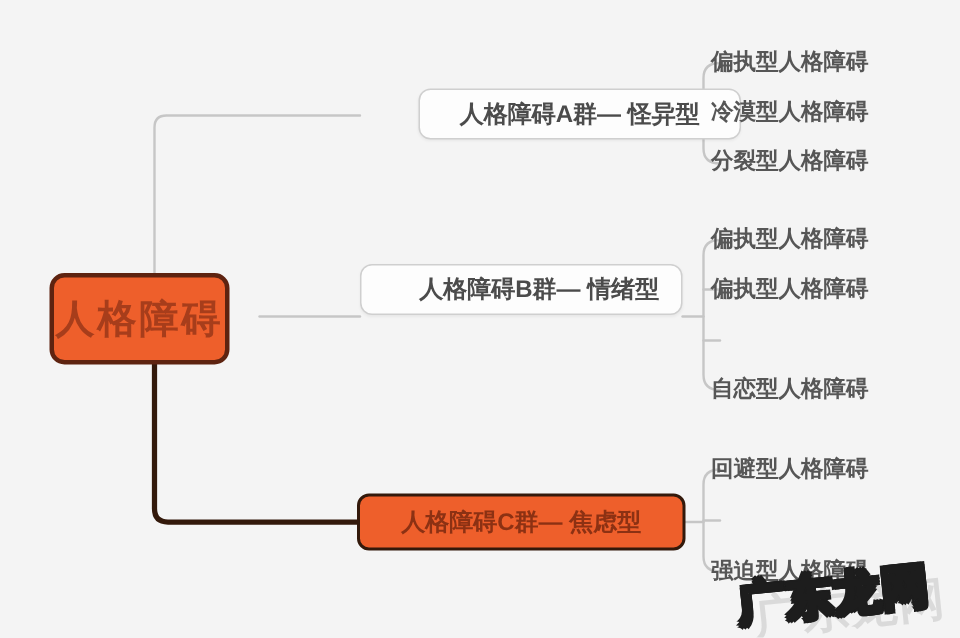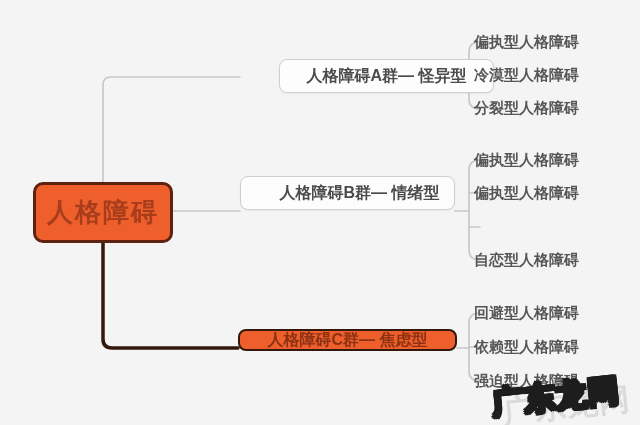--- a/index.html
+++ b/index.html
@@ -9,40 +9,40 @@
     font-family:"Liberation Sans","DejaVu Sans",sans-serif;
   }
   .stage{position:absolute;inset:0;width:640px;height:425px;}
   svg.connectors{position:absolute;left:0;top:0;z-index:1;}
 
   .node{
     position:absolute;z-index:2;display:flex;align-items:center;justify-content:center;
     box-sizing:border-box;text-align:center;white-space:nowrap;
   }
   .node-root{
-    left:33px;top:182px;width:140px;height:61px;
+    left:33px;top:182px;width:120px;height:61px;
     background:var(--accent,#ee5f2b);
     border:3px solid var(--dark-border,#5e2310);
     border-radius:10px;
     color:var(--root-text,#a73d1b);
     font-size:26px;font-weight:bold;letter-spacing:2px;
   }
   .node-plain{
     width:215px;height:34px;
     background:#fdfdfd;
     border:1.5px solid var(--box-border,#cfcfcf);
     border-radius:8px;
     color:var(--text-dark,#4b4b4b);
     font-size:16px;font-weight:bold;
     box-shadow:0 1px 2px rgba(0,0,0,0.05);
   }
   .node-a{left:240px;top:59px;margin-left:39px;}
   .node-b{left:240px;top:176px;padding-left:24px;}
   .node-c{
-    left:238px;top:329px;width:219px;height:22px;
+    left:238px;top:329px;width:219px;height:38px;
     background:var(--accent,#ee5f2b);
     border:2.5px solid var(--dark-border2,#33190b);
     border-radius:8px;
     color:var(--c-text,#8c3113);
     font-size:16px;font-weight:bold;
     display:flex;align-items:center;justify-content:center;
   }
   .leaf{
     position:absolute;left:474px;z-index:2;height:18px;line-height:18px;
     font-size:15px;font-weight:bold;color:var(--leaf-text,#565656);white-space:nowrap;
@@ -105,21 +105,20 @@
 
   <div class="leaf lA0">偏执型人格障碍</div>
   <div class="leaf lA2">分裂型人格障碍</div>
   <div class="leaf lA1">冷漠型人格障碍</div>
 
   <div class="leaf lB0">偏执型人格障碍</div>
   <div class="leaf lB1">偏执型人格障碍</div>
   <div class="leaf lB3">自恋型人格障碍</div>
 
   <div class="leaf lC0">回避型人格障碍</div>
-  <div class="leaf lC1">依赖型人格障碍</div>
   <div class="leaf lC2">强迫型人格障碍</div>
 
   <div class="watermark-wrap">
     <span class="watermark-ghost">广东龙网</span>
     <span class="watermark-main">广东龙网</span>
   </div>
 
 </div>
 
 </body></html>

